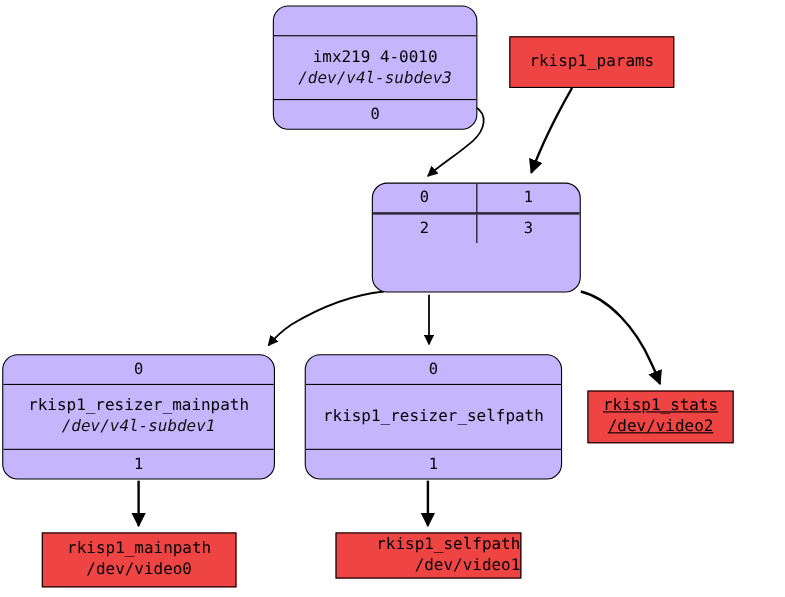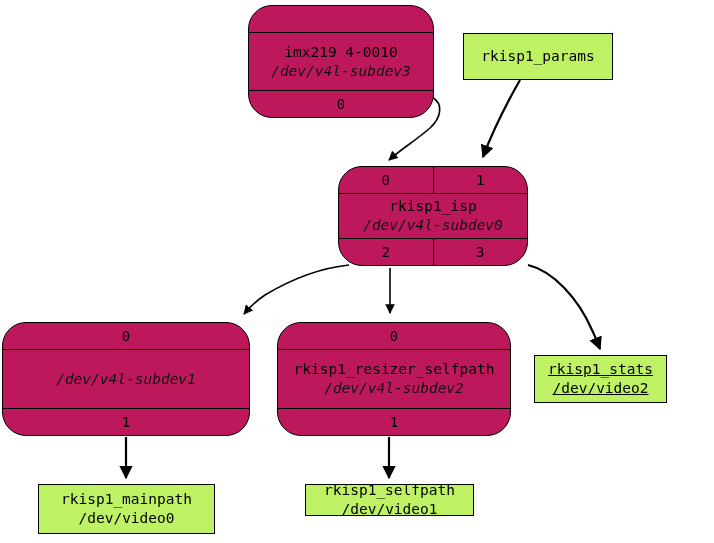--- a/index.html
+++ b/index.html
@@ -20,23 +20,23 @@
     left: 0;
     top: 0;
     width: 714px;
     height: 543px;
     pointer-events: none;
   }
   
   .entity {
     position: absolute;
     box-sizing: border-box;
-    background: #be185d;
+    background: #c4b5fd;
     border: 1px solid #000000;
-    border-radius: 24px;
+    border-radius: 14px;
     display: flex;
     flex-direction: column;
     overflow: hidden;
     color: #000000;
   }
   .pad-row {
     display: flex;
     flex-direction: row;
     flex: 0 0 auto;
     border-bottom: 1px solid #000000;
@@ -67,21 +67,21 @@
     line-height: 19px;
     padding: 2px 6px;
     color: #000000;
     white-space: nowrap;
   }
   .entity-label .l2 { color: #111111; font-style: italic; }
   
   .iface {
     position: absolute;
     box-sizing: border-box;
-    background: #bef264;
+    background: #ef4444;
     border: 1px solid #000000;
     display: flex;
     flex-direction: column;
     align-items: center;
     justify-content: center;
     text-align: center;
     font-size: 14.5px;
     line-height: 19px;
     color: #000000;
     white-space: nowrap;
@@ -125,67 +125,63 @@
     <div class="pad-row bottom">
       <div class="pad">0</div>
     </div>
   </div>
 
   <div class="entity" style="left:338px; top:166px; width:190px; height:100px;">
     <div class="pad-row">
       <div class="pad">0</div>
       <div class="pad">1</div>
     </div>
-    <div class="entity-label">
-      <div class="l1">rkisp1_isp</div>
-      <div class="l2">/dev/v4l-subdev0</div>
-    </div>
     <div class="pad-row bottom">
       <div class="pad">2</div>
       <div class="pad">3</div>
     </div>
   </div>
 
   <div class="entity" style="left:2px; top:322px; width:248px; height:114px;">
     <div class="pad-row">
       <div class="pad">0</div>
     </div>
     <div class="entity-label">
+      <div class="l1">rkisp1_resizer_mainpath</div>
       <div class="l2">/dev/v4l-subdev1</div>
     </div>
     <div class="pad-row bottom">
       <div class="pad">1</div>
     </div>
   </div>
 
   <div class="entity" style="left:277px; top:322px; width:234px; height:114px;">
     <div class="pad-row">
       <div class="pad">0</div>
     </div>
     <div class="entity-label">
       <div class="l1">rkisp1_resizer_selfpath</div>
-      <div class="l2">/dev/v4l-subdev2</div>
     </div>
     <div class="pad-row bottom">
       <div class="pad">1</div>
     </div>
   </div>
 
   <div class="iface" style="left:463px; top:33px; width:150px; height:47px;">
     <div>rkisp1_params</div>
   </div>
 
   <div class="iface" style="left:534px; top:355px; width:133px; height:48px;text-decoration:underline;">
     <div>rkisp1_stats</div>
     <div>/dev/video2</div>
   </div>
 
   <div class="iface" style="left:38px; top:484px; width:177px; height:50px;">
     <div>rkisp1_mainpath</div>
     <div>/dev/video0</div>
   </div>
 
-  <div class="iface" style="left:305px; top:484px; width:169px; height:32px;">
+  <div class="iface" style="left:305px; top:484px; width:169px; height:42px;align-items:flex-end;">
     <div>rkisp1_selfpath</div>
     <div>/dev/video1</div>
   </div>
 
 </div>
 
 </body></html>

